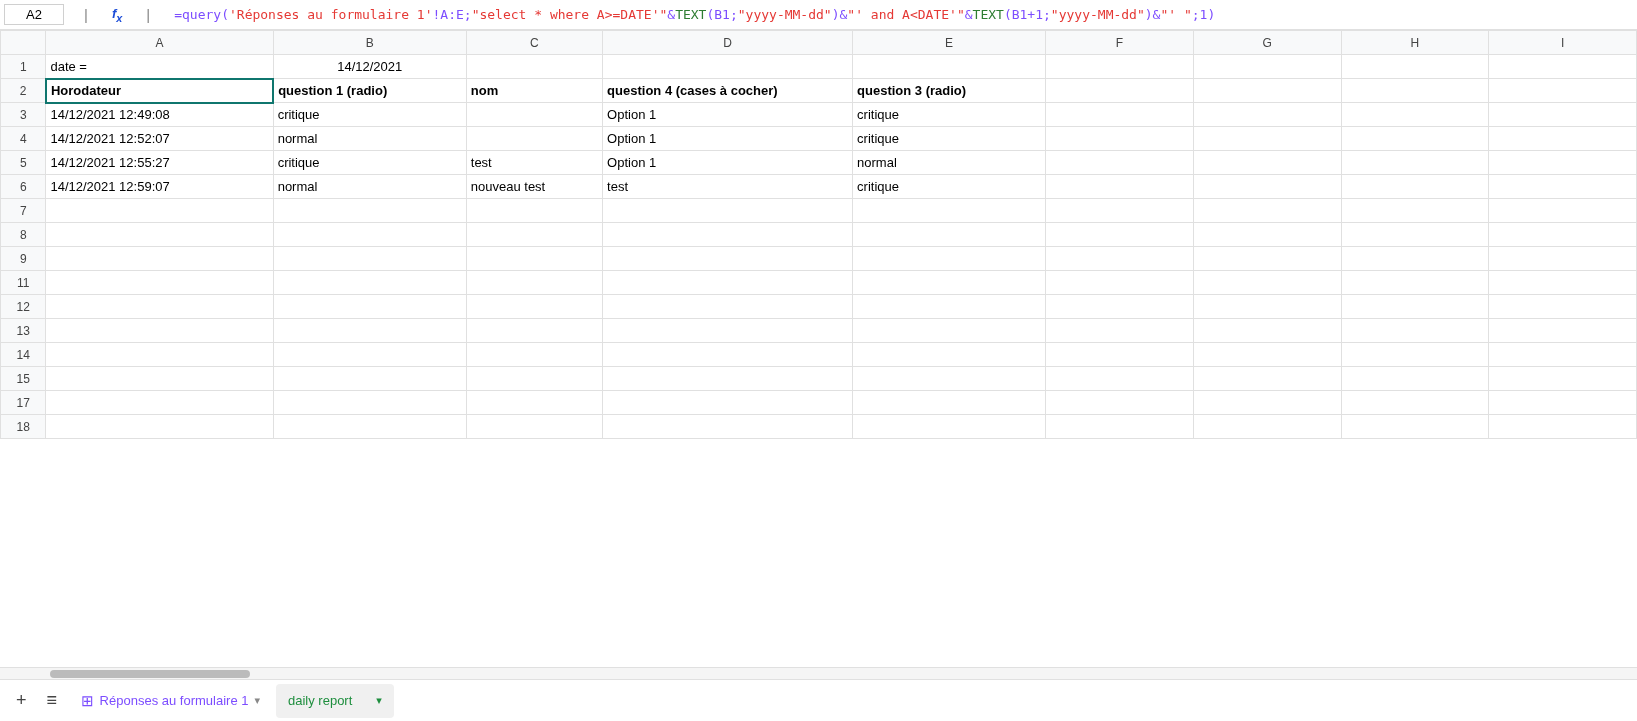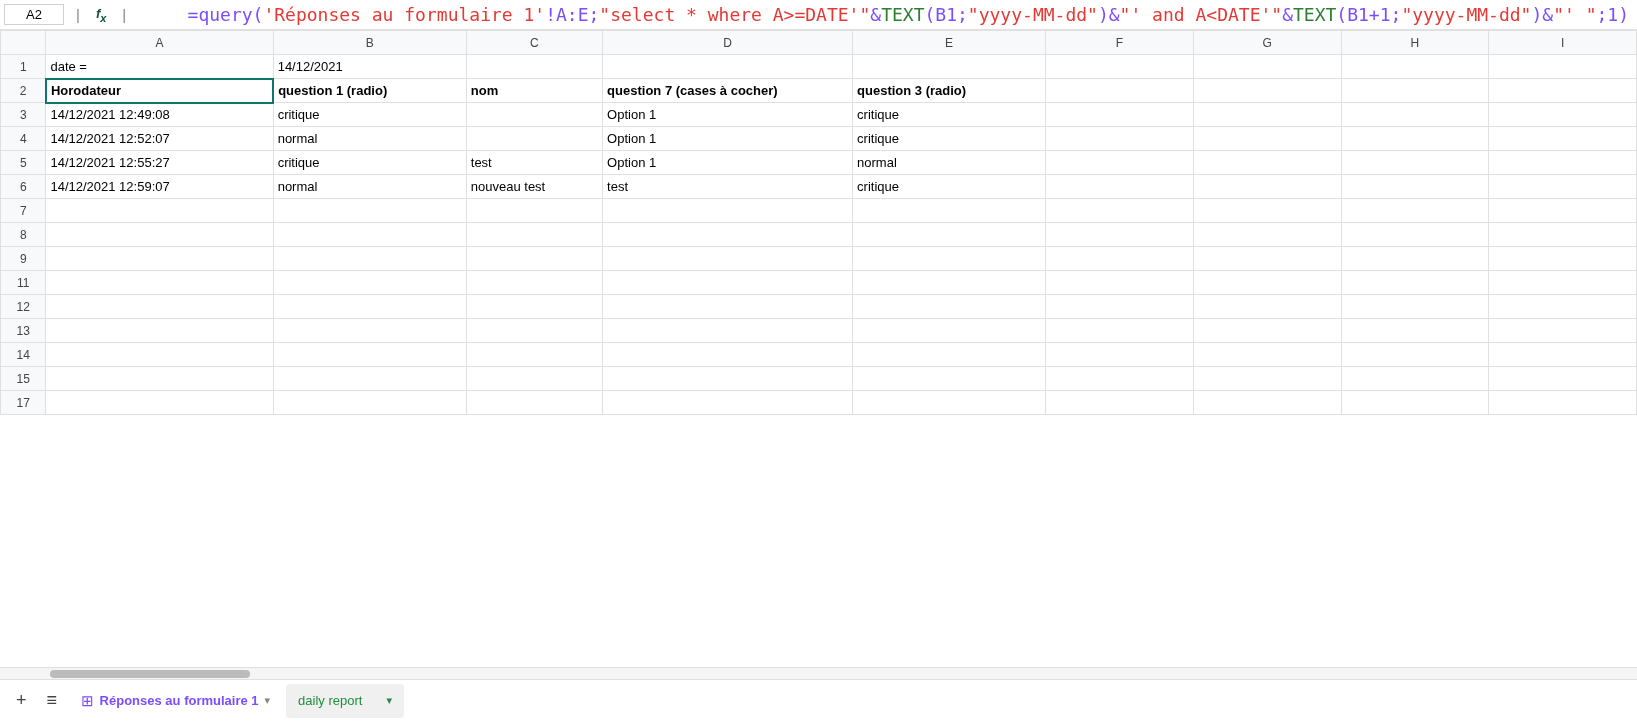--- a/index.html
+++ b/index.html
@@ -14,37 +14,37 @@
     }
 
     
     .formula-bar {
       display: flex;
       align-items: center;
       border-bottom: 1px solid #e0e0e0;
       height: 30px;
       background: #fff;
       padding: 0 4px;
-      gap: 8px;
+      gap: 16px;
     }
     .cell-ref {
       width: 60px;
       border: 1px solid #d0d0d0;
       padding: 2px 6px;
       font-size: 13px;
       text-align: center;
       background: #fff;
     }
     .formula-divider {
       color: #888;
       font-size: 15px;
       padding: 0 4px;
     }
     .formula-icon {
-      color: #14532d;
+      color: #1d4ed8;
       font-size: 13px;
       font-style: italic;
       font-weight: bold;
       padding: 0 4px;
     }
     .formula-input {
       flex: 1;
       border: none;
       outline: none;
       font-size: 13px;
@@ -133,22 +133,21 @@
     .col-d { width: 220px; }
     .col-e { width: 170px; }
     .col-f { width: 130px; }
     .col-g { width: 130px; }
     .col-h { width: 130px; }
     .col-i { width: 130px; }
 
     
     .formula-text {
       font-family: monospace;
-      font-size: 18px;
-      text-align: right;
+      font-size: 13px;
     }
     .f-func { color: #7c4dff; }
     .f-string { color: #e53935; }
     .f-text-func { color: #2e7d32; }
 
     
     .tab-bar {
       display: flex;
       align-items: center;
       border-top: 1px solid #e0e0e0;
@@ -181,21 +180,21 @@
     }
     .tab-item.active-tab {
       background: #f0f0f0;
       gap: 24px;
     }
 
     .tab-icon-purple {
       color: #7c4dff;
       font-size: 15px;
     }
-    .tab-label-purple { color: #7c4dff; font-size: 13px; font-weight: bold; }
+    .tab-label-purple { color: #7c4dff; font-size: 13px; }
     .tab-label-green { color: #1e8e3e; font-size: 13px; font-weight: 500; }
     .tab-dropdown {
       color: #888;
       font-size: 11px;
     }
 
     .scrollbar-area {
       height: 12px;
       background: #f5f5f5;
       border-top: 1px solid #e0e0e0;
@@ -249,35 +248,35 @@
         <th class="col-header">F</th>
         <th class="col-header">G</th>
         <th class="col-header">H</th>
         <th class="col-header">I</th>
       </tr>
     </thead>
     <tbody id="spreadsheet-body">
     <tr>
           <td class="row-num">1</td>
           <td class="cell">date =</td>
-          <td class="cell" style="text-align: left;">14/12/2021</td>
+          <td class="cell" style="text-align: center;">14/12/2021</td>
           <td class="cell"></td>
           <td class="cell"></td>
           <td class="cell"></td>
           <td class="cell"></td>
           <td class="cell"></td>
           <td class="cell"></td>
           <td class="cell"></td>
         </tr>
         <tr>
           <td class="row-num">2</td>
           <td class="cell header-row selected">Horodateur</td>
           <td class="cell header-row">question 1 (radio)</td>
           <td class="cell header-row">nom</td>
-          <td class="cell header-row">question 7 (cases à cocher)</td>
+          <td class="cell header-row">question 4 (cases à cocher)</td>
           <td class="cell header-row">question 3 (radio)</td>
           <td class="cell header-row"></td>
           <td class="cell header-row"></td>
           <td class="cell header-row"></td>
           <td class="cell header-row"></td>
         </tr>
         <tr>
           <td class="row-num">3</td>
           <td class="cell">14/12/2021 12:49:08</td>
           <td class="cell">critique</td>
@@ -426,20 +425,32 @@
           <td class="cell"></td>
           <td class="cell"></td>
           <td class="cell"></td>
           <td class="cell"></td>
           <td class="cell"></td>
           <td class="cell"></td>
           <td class="cell"></td>
           <td class="cell"></td>
           <td class="cell"></td>
         </tr>
+        <tr>
+          <td class="row-num">18</td>
+          <td class="cell"></td>
+          <td class="cell"></td>
+          <td class="cell"></td>
+          <td class="cell"></td>
+          <td class="cell"></td>
+          <td class="cell"></td>
+          <td class="cell"></td>
+          <td class="cell"></td>
+          <td class="cell"></td>
+        </tr>
       </tbody>
   </table>
 </div>
 
 <div class="scrollbar-area">
   <div class="scrollbar-thumb"></div>
 </div>
 
 <div class="tab-bar">
   <button class="tab-btn">+</button>

